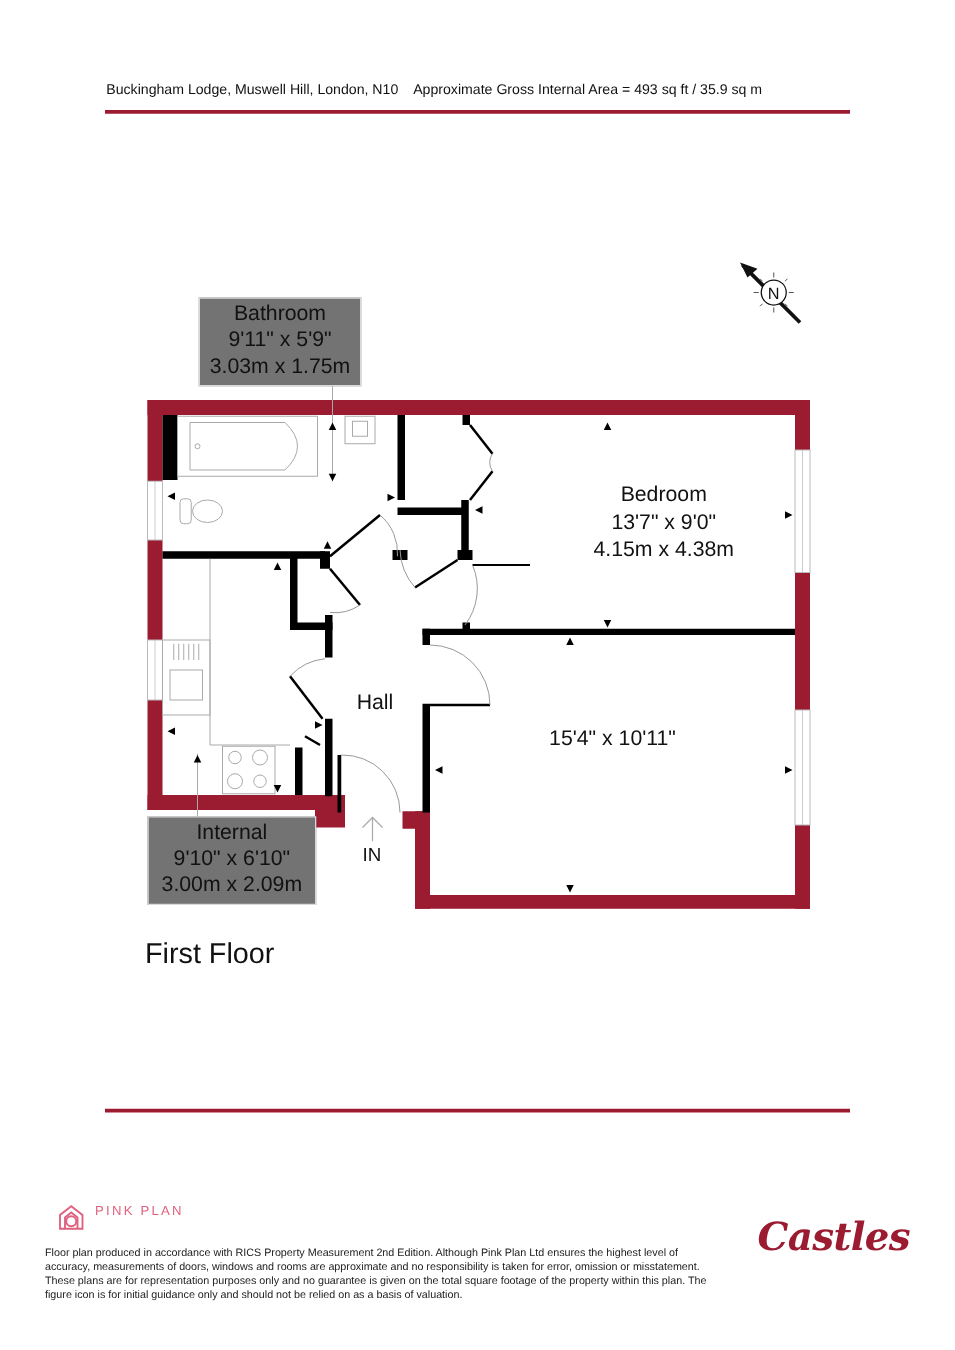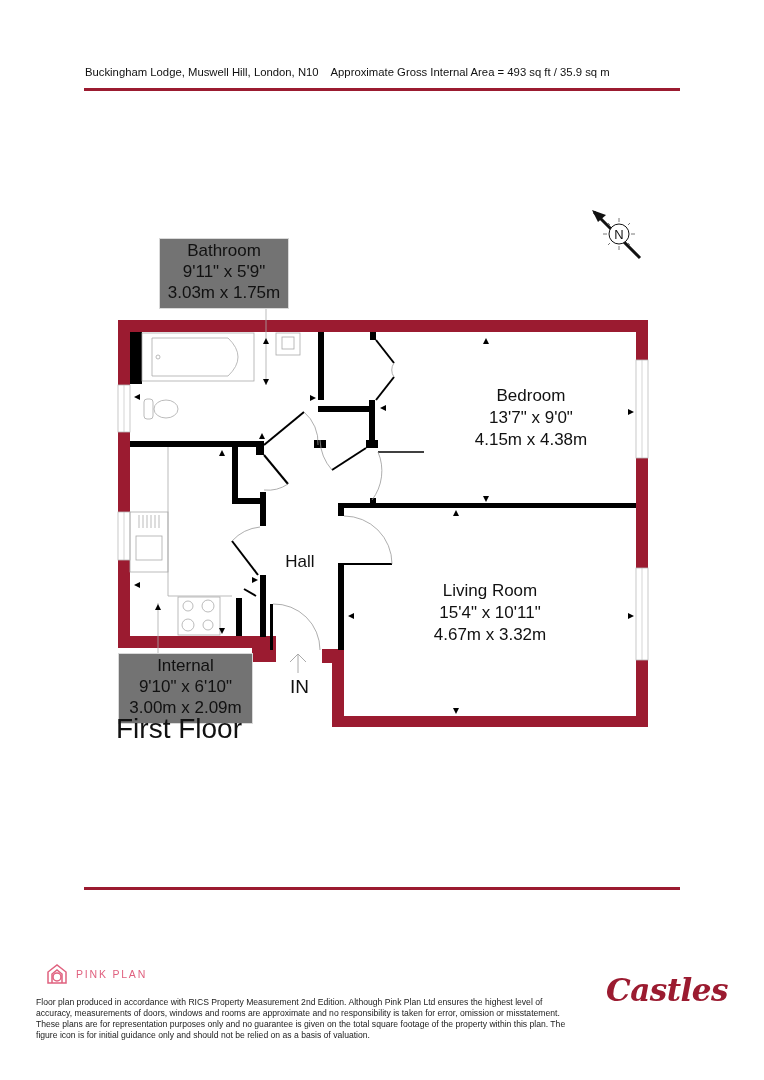--- a/index.html
+++ b/index.html
@@ -4,26 +4,26 @@
 <style>
   html, body { margin: 0; padding: 0; background: #ffffff; }
   body { width: 764px; height: 1080px; position: relative; overflow: hidden; font-family: "Liberation Sans", sans-serif; color: #111; }
   .header { position: absolute; left: 85px; top: 66px; width: 596px; font-size: 11.3px; white-space: nowrap; }
   .header b { font-weight: normal; }
   .rule { position: absolute; height: 3px; background: #9b1b30; }
   .plan { position: absolute; left: 0; top: 0; }
   .label-box { position: absolute; text-align: center; font-size: 17px; line-height: 21px; color: #111; }
   .label-box.boxed { border: 1px solid #d9d9d9; background: #737373; }
   .room-label { position: absolute; text-align: center; font-size: 17px; line-height: 22px; }
-  .floor-title { position: absolute; left: 116px; top: 713px; font-size: 28px; }
+  .floor-title { position: absolute; left: 116px; top: 749px; font-size: 23px; }
   .disclaimer { position: absolute; left: 36px; top: 997px; width: 540px; font-size: 8.6px; line-height: 10.9px; color: #222; }
-  .pinkplan { position: absolute; left: 46px; top: 963px; display: flex; align-items: center; gap: 8px; }
+  .pinkplan { position: absolute; left: 46px; top: 963px; display: flex; align-items: flex-start; gap: 8px; }
   .pinkplan span { font-size: 10.5px; letter-spacing: 1.8px; color: #e0617f; }
   .castles { position: absolute; left: 606px; top: 972px; font-family: "DejaVu Serif", serif; font-weight: bold; font-size: 31px; color: #9b1b30; letter-spacing: -0.5px; font-style: italic; }
-  .in-label { position: absolute; left: 290px; top: 676px; font-size: 19px; }
+  .in-label { position: absolute; left: 290px; top: 676px; font-size: 15px; }
 </style>
 </head>
 <body>
 
 <div class="header">
   <b>Buckingham Lodge, Muswell Hill, London, N10</b>&nbsp;&nbsp;&nbsp;
   <b>Approximate Gross Internal Area</b>
   <span>= 493 sq ft / 35.9 sq m</span>
 </div>
 <div class="rule" style="left:84px; top:88px; width:596px;"></div>
@@ -185,23 +185,21 @@
   <div>Bedroom</div>
   <div>13'7" x 9'0"</div>
   <div>4.15m x 4.38m</div>
 </div>
 
 <div class="room-label" style="left:270px; top:534px; width:60px;margin-top:17px;">
   <div>Hall</div>
 </div>
 
 <div class="room-label" style="left:405px; top:580px; width:170px;">
-  <div>Living Room</div>
   <div>15'4" x 10'11"</div>
-  <div>4.67m x 3.32m</div>
 </div>
 
 <div class="label-box boxed" style="left:118px; top:653px; width:133px; height:68px; padding-top:1px;">
   <div>Internal</div>
   <div>9'10" x 6'10"</div>
   <div>3.00m x 2.09m</div>
 </div>
 
 <div class="in-label">IN</div>
 

